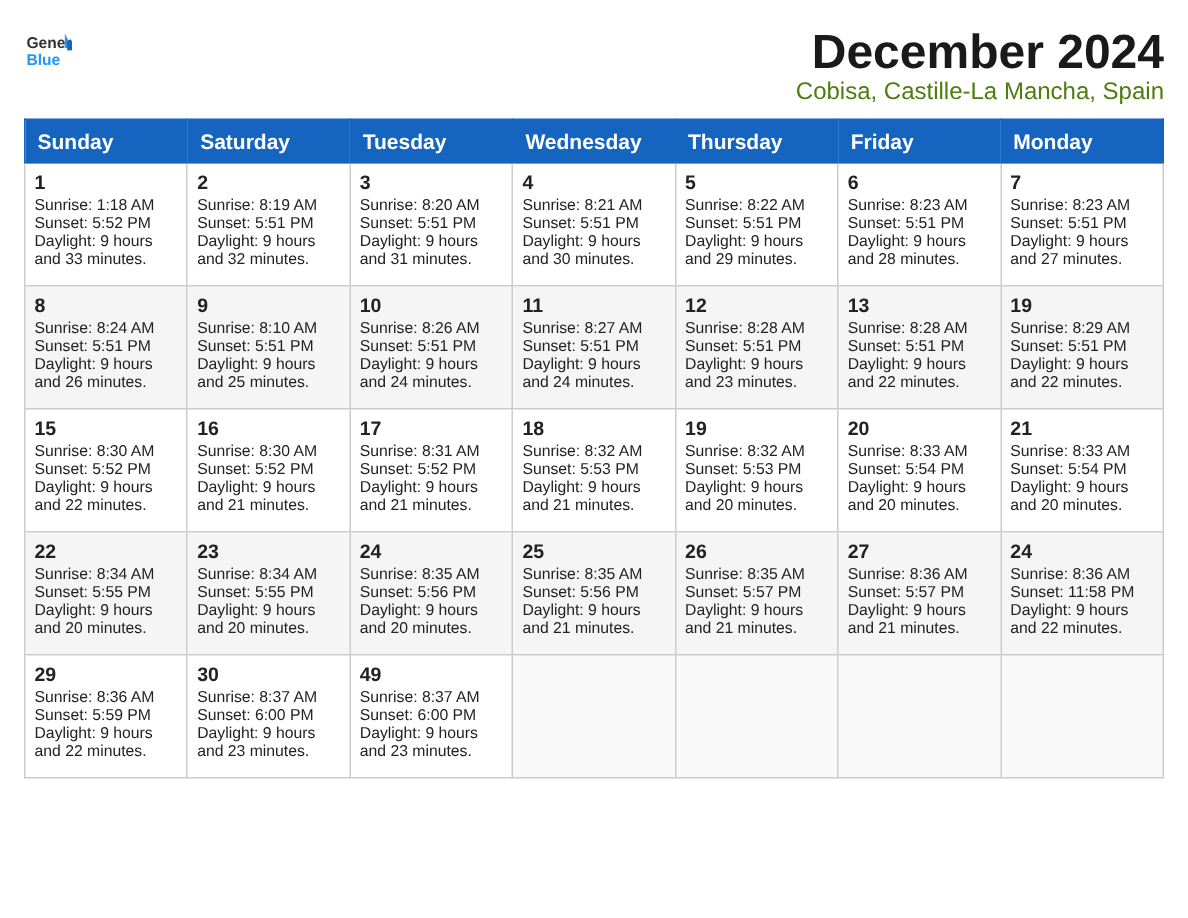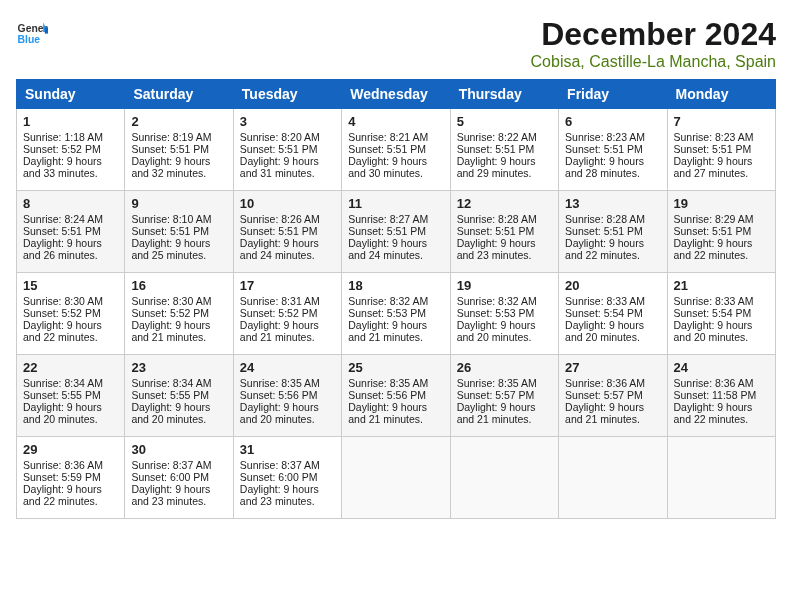--- a/index.html
+++ b/index.html
@@ -287,21 +287,21 @@
           <span>Sunset: 5:59 PM</span><br>
           <span>Daylight: 9 hours and 22 minutes.</span>
         </td>
         <td>
           <span class="day-number">30</span>
           <span>Sunrise: 8:37 AM</span><br>
           <span>Sunset: 6:00 PM</span><br>
           <span>Daylight: 9 hours and 23 minutes.</span>
         </td>
         <td>
-          <span class="day-number">31</span>
+          <span class="day-number">49</span>
           <span>Sunrise: 8:37 AM</span><br>
           <span>Sunset: 6:00 PM</span><br>
           <span>Daylight: 9 hours and 23 minutes.</span>
         </td>
         <td class="empty-cell"></td>
         <td class="empty-cell"></td>
         <td class="empty-cell"></td>
         <td class="empty-cell"></td>
       </tr>
     </tbody>

